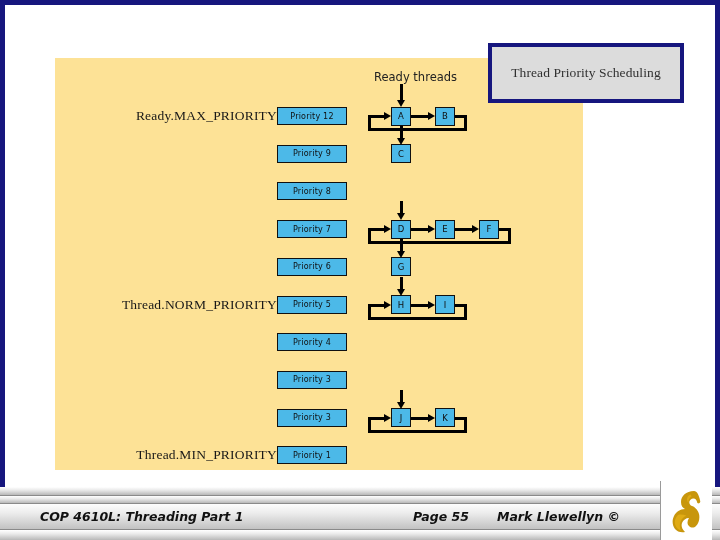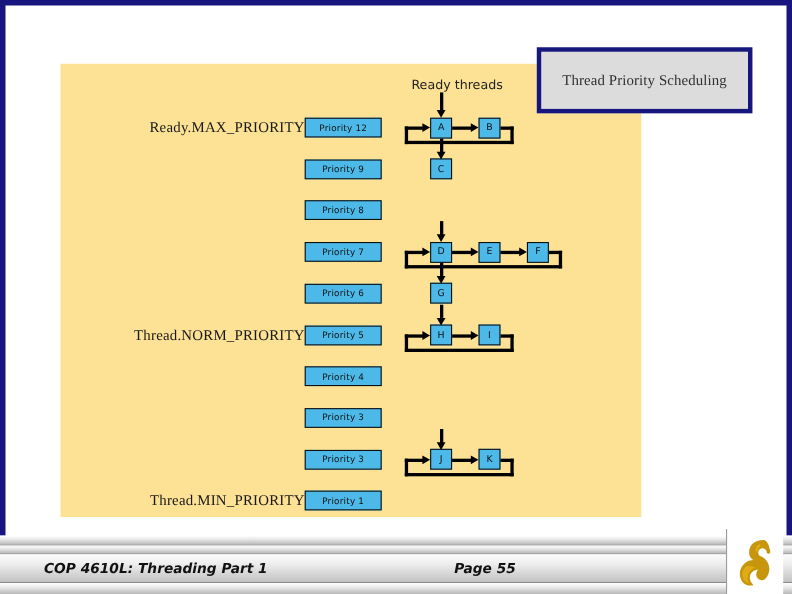--- a/index.html
+++ b/index.html
@@ -268,20 +268,21 @@
     <div class="fsep" style="top:8px;"></div>
     <div class="fband" id="fband2"></div>
     <div class="fsep" style="top:16px;"></div>
     <div class="fband" id="fband3"></div>
     <div class="fsep" style="top:42px;"></div>
     <div class="fband" id="fband4"></div>
 
     <div id="footer-text">
       <span id="footer-course">COP 4610L: Threading Part 1</span>
       <span id="footer-page">Page 55</span>
+      <span id="footer-author">Mark Llewellyn ©</span>
     </div>
   </div>
 
   <div id="logo-box">
     <svg width="42" height="46" viewBox="0 0 42 46">
       <path fill="#c8960c" d="M28 3 C20 3 15 8 15 14 C15 18 17 20 19 21
         C14 21 10 24 8 28 C6 32 6 37 9 41 C11 43.5 15 45 19 44
         C16 41 15 38 16 35 C17 32 20 30 23 30 C21 33 21 36 23 38
         C25 40 28 40 30 38 C33 35 34 30 33 26 C32 22 29 19 26 18
         C24 17.2 23 15.5 23.4 13.6 C23.8 11.6 25.6 10.2 27.6 10.4

